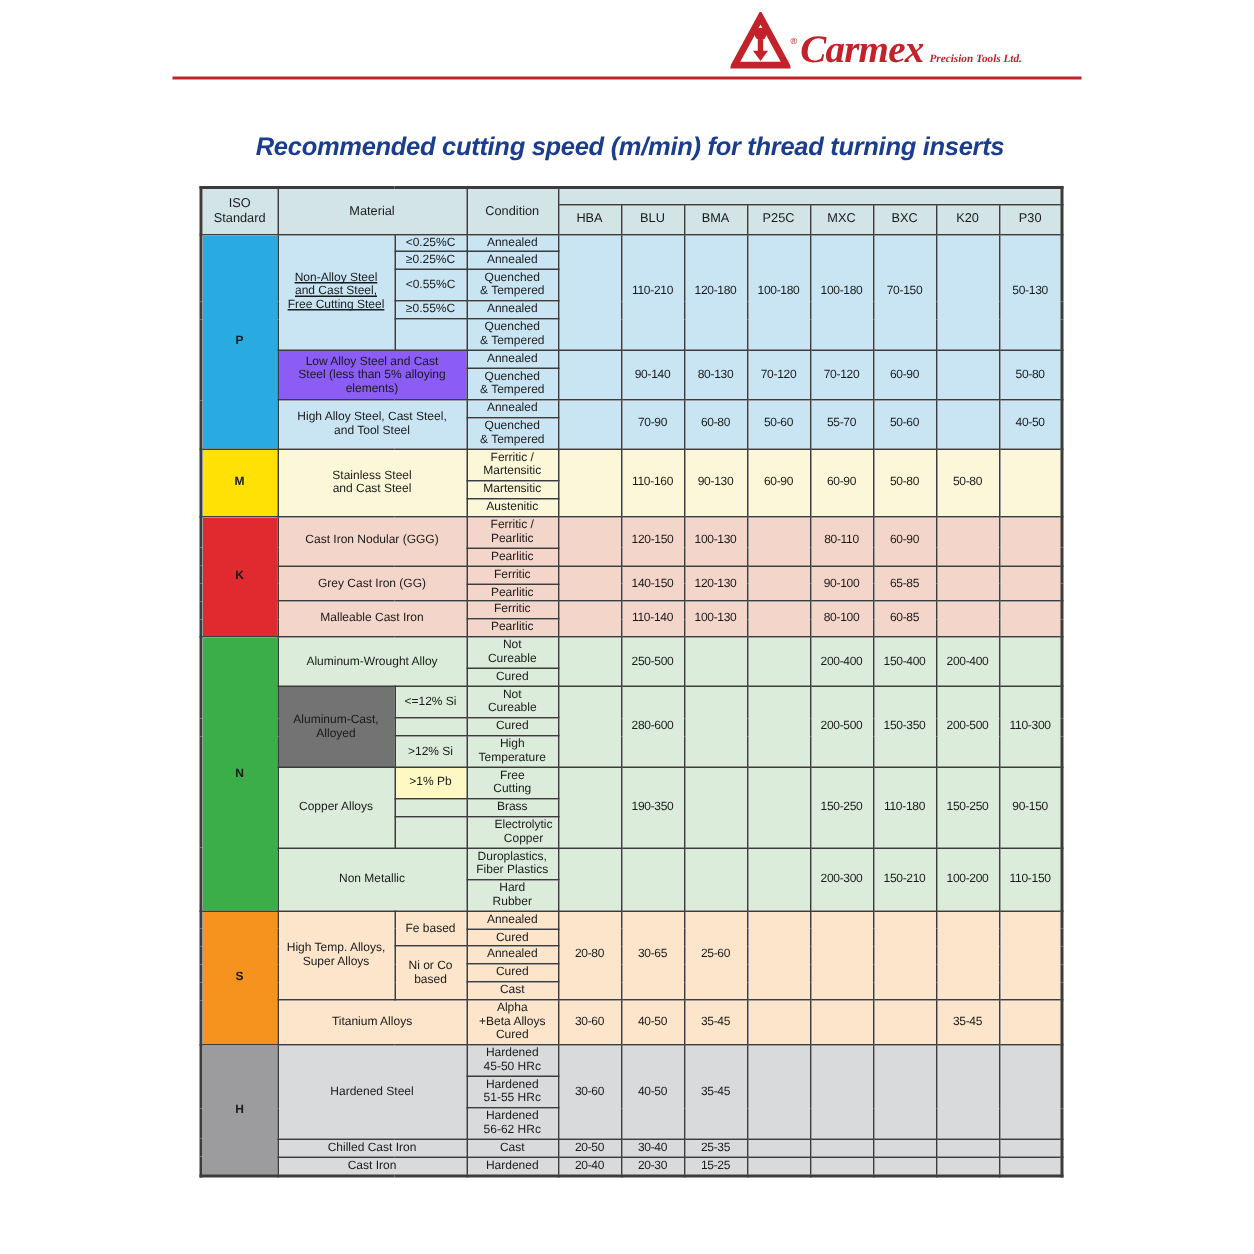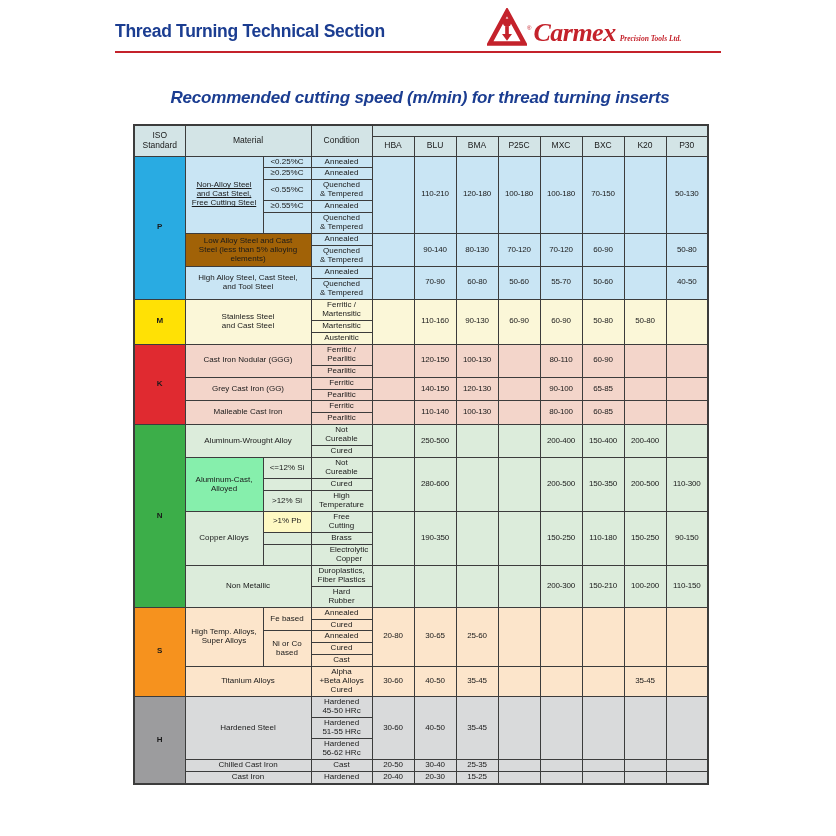--- a/index.html
+++ b/index.html
@@ -50,21 +50,20 @@
   td.letter { font-size:26px; font-weight:bold; color:#000; }
   td.matname { text-align:left; padding-left:3px; }
   td.sub { font-size:8px; }
   td.val { font-size:8.5px; letter-spacing:-0.2px; }
 </style>
 </head>
 <body>
 
 <div class="page">
 
-  <div class="doc-header-title">Thread Turning Technical Section</div>
 
   <div class="logo">
     <svg class="logo-icon" viewBox="0 0 44 42">
       <path d="M22 3 L41 38 L3 38 Z" fill="none" stroke="#c4222b" stroke-width="5"></path>
       <circle cx="22" cy="15" r="4.5" fill="#c4222b"></circle>
       <rect x="20" y="19" width="4" height="9" fill="#c4222b"></rect>
       <polygon points="16.5,27.5 27.5,27.5 22,35" fill="#c4222b"></polygon>
     </svg>
     <span class="logo-reg">®</span>
     <div class="logo-textwrap">
@@ -141,21 +140,21 @@
           <tr>
             <td class="sub" rowspan="1" style="background: rgb(201, 229, 244);">≥0.55%C</td>
             <td class="cond" style="background: rgb(201, 229, 244);">Annealed</td>
           </tr>
           <tr>
             <td class="sub" rowspan="1" style="background: rgb(201, 229, 244);"></td>
             <td class="cond" style="background: rgb(201, 229, 244);">Quenched
 &amp; Tempered</td>
           </tr>
           <tr>
-            <td class="matname" rowspan="2" colspan="2" style="background: #a16207;">Low Alloy Steel and Cast
+            <td class="matname" rowspan="2" colspan="2" style="background: #8b5cf6;">Low Alloy Steel and Cast
 Steel (less than 5% alloying
 elements)</td>
             <td class="cond" style="background: rgb(201, 229, 244);">Annealed</td>
             <td class="val" rowspan="2" style="background: rgb(201, 229, 244);"></td>
             <td class="val" rowspan="2" style="background: rgb(201, 229, 244);">90-140</td>
             <td class="val" rowspan="2" style="background: rgb(201, 229, 244);">80-130</td>
             <td class="val" rowspan="2" style="background: rgb(201, 229, 244);">70-120</td>
             <td class="val" rowspan="2" style="background: rgb(201, 229, 244);">70-120</td>
             <td class="val" rowspan="2" style="background: rgb(201, 229, 244);">60-90</td>
             <td class="val" rowspan="2" style="background: rgb(201, 229, 244);"></td>
@@ -261,21 +260,21 @@
             <td class="val" rowspan="2" style="background: rgb(220, 236, 219);"></td>
             <td class="val" rowspan="2" style="background: rgb(220, 236, 219);">200-400</td>
             <td class="val" rowspan="2" style="background: rgb(220, 236, 219);">150-400</td>
             <td class="val" rowspan="2" style="background: rgb(220, 236, 219);">200-400</td>
             <td class="val" rowspan="2" style="background: rgb(220, 236, 219); padding-left: 48px;">100-400</td>
           </tr>
           <tr>
             <td class="cond" style="background: rgb(220, 236, 219);">Cured</td>
           </tr>
           <tr>
-            <td class="matname" rowspan="3" style="background: #86efac;">Aluminum-Cast,
+            <td class="matname" rowspan="3" style="background: #737373;">Aluminum-Cast,
 Alloyed</td>
             <td class="sub" rowspan="1" style="background: rgb(220, 236, 219);">&lt;=12% Si</td>
             <td class="cond" style="background: rgb(220, 236, 219);">Not
 Cureable</td>
             <td class="val" rowspan="3" style="background: rgb(220, 236, 219);"></td>
             <td class="val" rowspan="3" style="background: rgb(220, 236, 219);">280-600</td>
             <td class="val" rowspan="3" style="background: rgb(220, 236, 219);"></td>
             <td class="val" rowspan="3" style="background: rgb(220, 236, 219);"></td>
             <td class="val" rowspan="3" style="background: rgb(220, 236, 219);">200-500</td>
             <td class="val" rowspan="3" style="background: rgb(220, 236, 219);">150-350</td>

